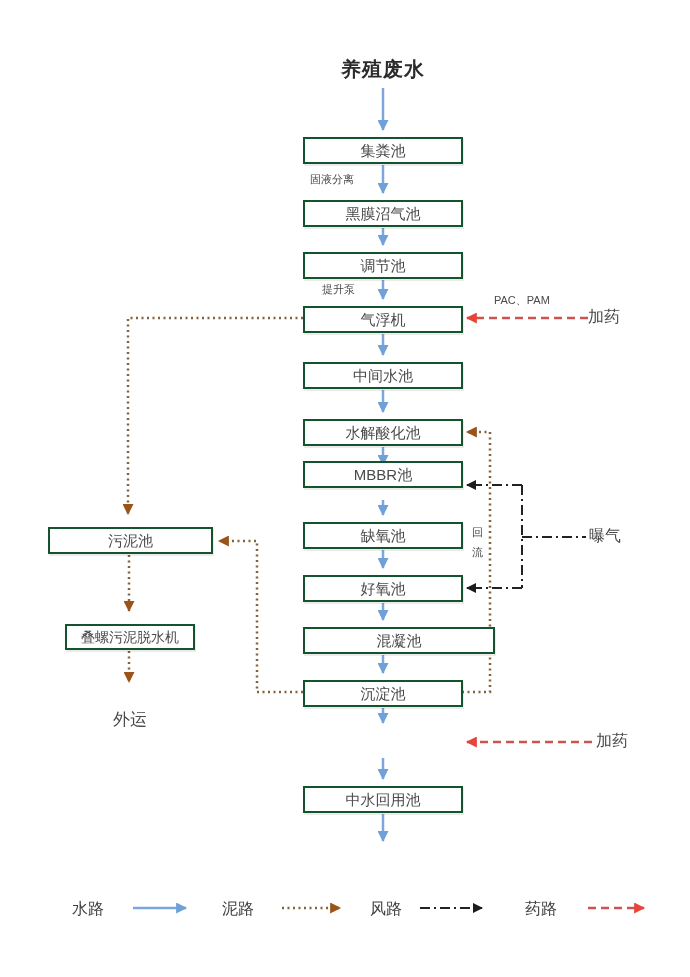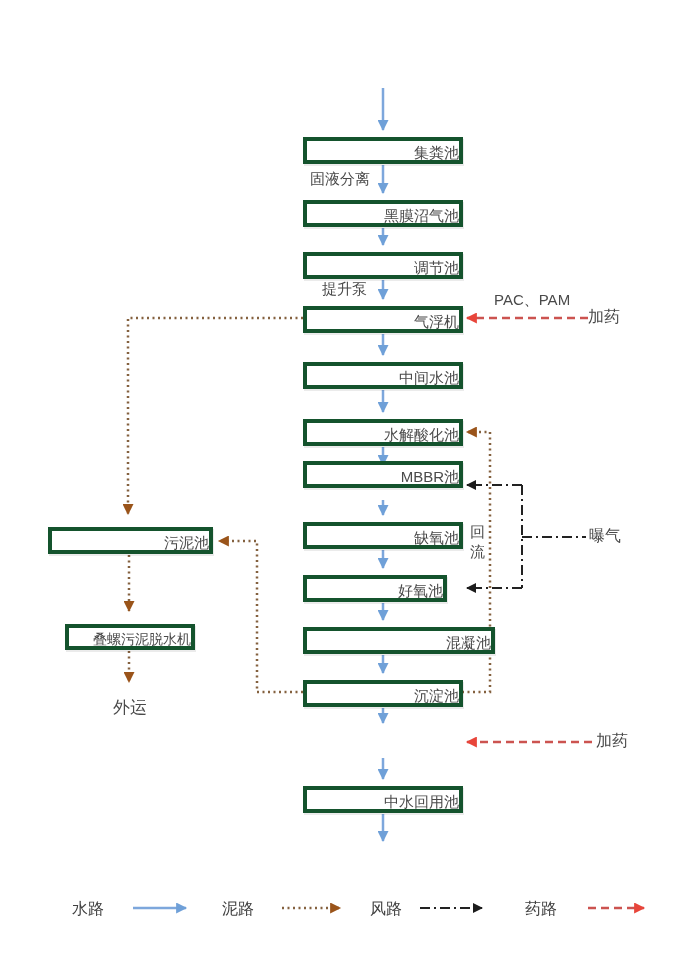--- a/index.html
+++ b/index.html
@@ -3,30 +3,30 @@
 <meta charset="utf-8">
 <style>
   html,body{margin:0;padding:0;background:#ffffff;}
   .canvas{
     position:relative;width:690px;height:977px;background:#ffffff;overflow:hidden;
     font-family:"Liberation Sans","DejaVu Sans",sans-serif;color:#4a4a4a;
   }
   .connectors{position:absolute;left:0;top:0;width:690px;height:977px;}
   .box{
     position:absolute;box-sizing:border-box;height:27px;background:#ffffff;
-    border:4px solid #14532d;text-align:right;line-height:23px;font-size:15px;
+    border:2px solid #14532d;text-align:center;line-height:23px;font-size:15px;
     color:#4a4a4a;box-shadow:1px 2px 0 rgba(0,0,0,0.08);
   }
-  .lbl{position:absolute;font-size:15px;color:#4a4a4a;white-space:nowrap;line-height:18px;}
+  .lbl{position:absolute;font-size:11px;color:#4a4a4a;white-space:nowrap;line-height:18px;}
   .title{
     position:absolute;left:283px;top:56px;width:200px;text-align:center;
     font-size:20px;font-weight:bold;color:#2b2b2b;letter-spacing:1px;
   }
   .vtext{white-space:normal;width:17px;line-height:20px;text-align:center;}
-  .center{text-align:center;white-space:nowrap;}
+  .center{text-align:center;white-space:nowrap;margin-top:12px;}
   .legend-lbl{position:absolute;top:899px;font-size:16px;color:#404040;}
 </style>
 </head>
 <body>
 
 <div class="canvas">
 
   <svg class="connectors" viewBox="0 0 690 977" xmlns="http://www.w3.org/2000/svg">
     <defs>
       <marker id="mBlue" viewBox="0 0 10 10" refX="9" refY="5" markerWidth="13" markerHeight="11" orient="auto" markerUnits="userSpaceOnUse">
@@ -81,30 +81,31 @@
     </g>
 
     <g fill="none">
       <path d="M133 908 L186 908" stroke="#7da7dc" stroke-width="2.5" marker-end="url(#mBlue)"></path>
       <path d="M282 908 L340 908" stroke="#84613f" stroke-width="2.5" stroke-dasharray="2 3.5" marker-end="url(#mBrown)"></path>
       <path d="M420 908 L482 908" stroke="#222222" stroke-width="2" stroke-dasharray="10 4 2 4" marker-end="url(#mBlack)"></path>
       <path d="M588 908 L644 908" stroke="#cc5350" stroke-width="2.5" stroke-dasharray="8 5" marker-end="url(#mRed)"></path>
     </g>
   </svg>
 
+  <div class="title">养殖废水</div>
 
   <div class="box" style="left:303px;top:137px;width:160px">集粪池</div>
   <div class="box" style="left:303px;top:200px;width:160px">黑膜沼气池</div>
   <div class="box" style="left:303px;top:252px;width:160px">调节池</div>
   <div class="box" style="left:303px;top:306px;width:160px">气浮机</div>
   <div class="box" style="left:303px;top:362px;width:160px">中间水池</div>
   <div class="box" style="left:303px;top:419px;width:160px">水解酸化池</div>
   <div class="box" style="left:303px;top:461px;width:160px">MBBR池</div>
   <div class="box" style="left:303px;top:522px;width:160px">缺氧池</div>
-  <div class="box" style="left:303px;top:575px;width:144px">好氧池</div>
+  <div class="box" style="left:303px;top:575px;width:160px">好氧池</div>
   <div class="box" style="left:303px;top:627px;width:192px">混凝池</div>
   <div class="box" style="left:303px;top:680px;width:160px">沉淀池</div>
   <div class="box" style="left:303px;top:786px;width:160px">中水回用池</div>
 
   <div class="box" style="left:48px;top:527px;width:165px">污泥池</div>
   <div class="box" style="left:65px;top:624px;width:130px;font-size:14px;height:26px;line-height:22px">叠螺污泥脱水机</div>
 
   <div class="lbl" style="left:310px;top:170px">固液分离</div>
   <div class="lbl" style="left:322px;top:280px">提升泵</div>
   <div class="lbl" style="left:494px;top:291px">PAC、PAM</div>

